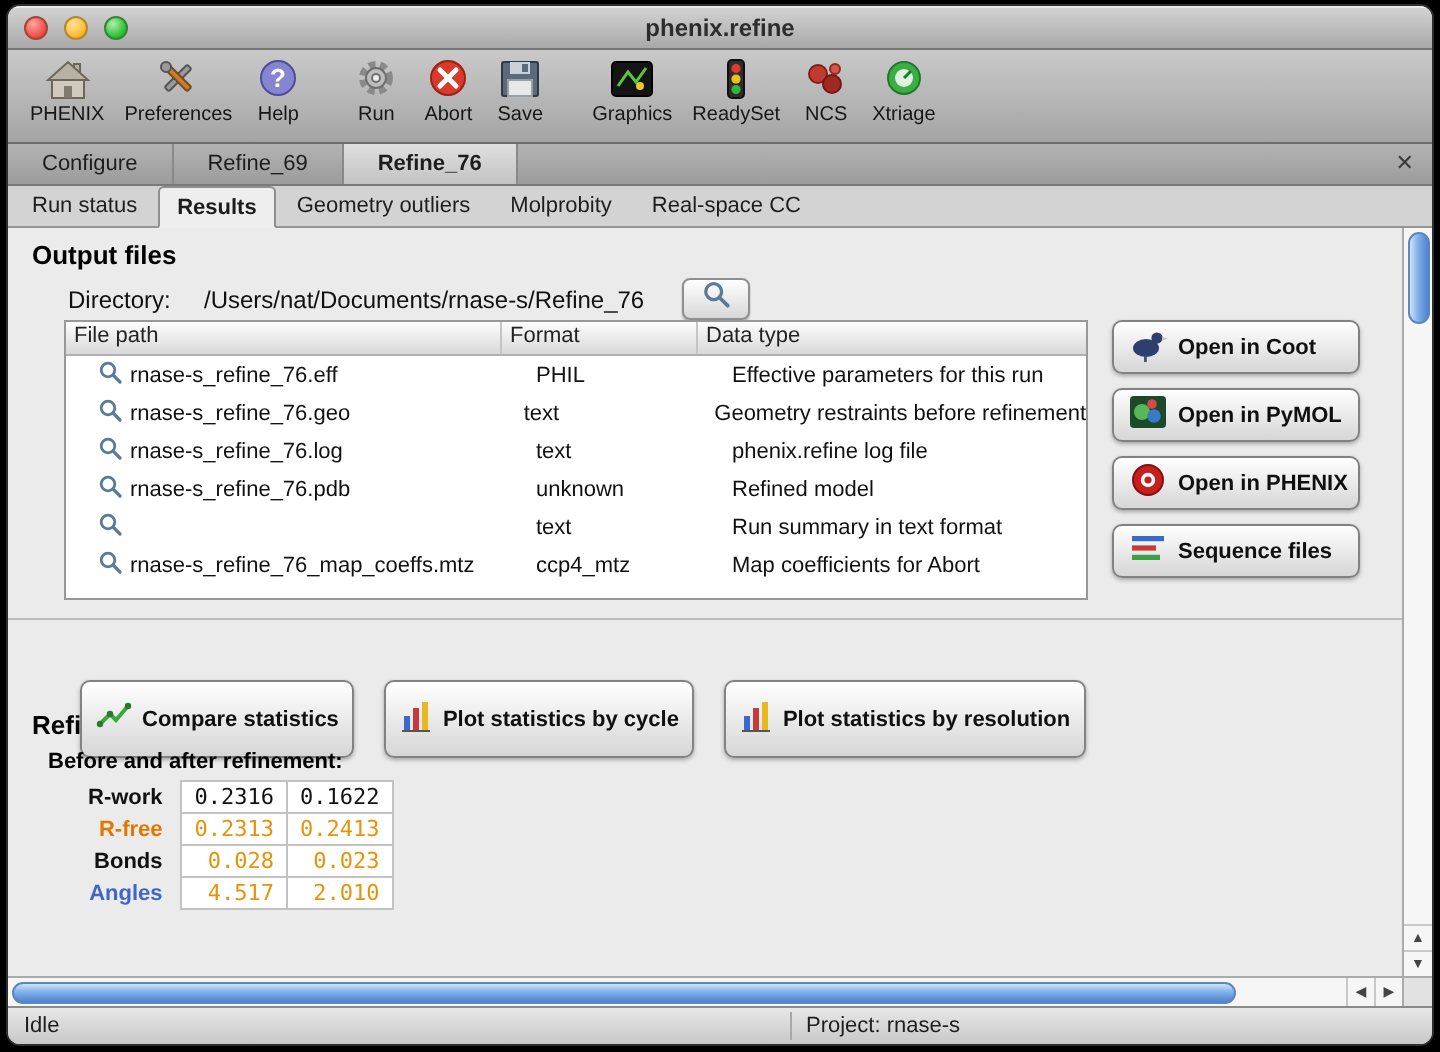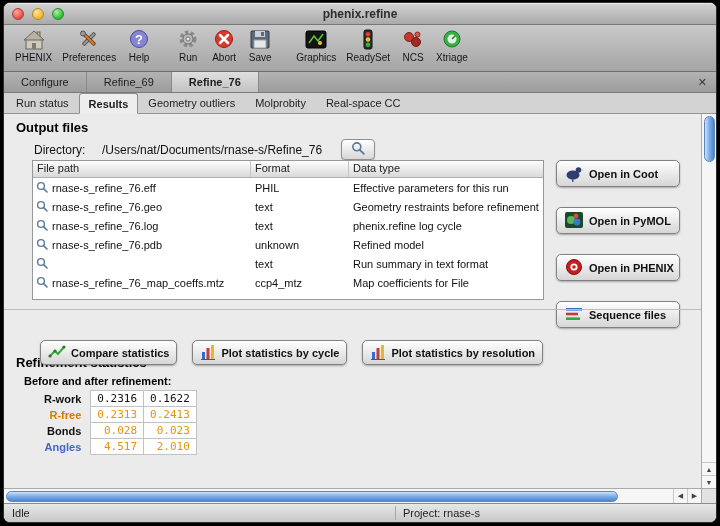--- a/index.html
+++ b/index.html
@@ -61,37 +61,37 @@
                background:linear-gradient(#ffffff,#d7d7d7);
                display:flex; align-items:center; justify-content:center;
                box-shadow:0 1px 1px rgba(0,0,0,.25); }
 
   .filestable { position:absolute; left:28px; top:46px; width:512px; height:140px;
                 border:1px solid #989898; background:#fff; overflow:hidden; }
   .fheader { display:flex; height:17px; background:linear-gradient(#fdfdfd,#d9d9d9);
              border-bottom:1px solid #b0b0b0; font-size:11px; color:#222; }
   .fh { padding:1px 4px; border-right:1px solid #c5c5c5; }
   .fh.c1 { width:218px; } .fh.c2 { width:98px; } .fh.c3 { flex:1; border-right:none; }
-  .frow { display:flex; height:19px; align-items:center; font-size:11px; color:#111; }
+  .frow { display:flex; height:19px; align-items:center; font-size:11px; color:#111;padding-left:13px; }
   .fc1 { width:218px; display:flex; align-items:center; gap:4px; padding-left:3px; overflow:hidden; white-space:nowrap; }
   .fc2 { width:98px; padding-left:4px; }
   .fc3 { flex:1; padding-left:4px; white-space:nowrap; }
 
   .openbtns { position:absolute; left:552px; top:46px; width:124px;
-              display:flex; flex-direction:column; gap:20px; }
+              display:flex; flex-direction:column; gap:7px; }
   .btn { display:flex; align-items:center; gap:5px; height:27px; padding:0 7px;
          border:1px solid #828282; border-radius:5px;
          background:linear-gradient(#ffffff,#d6d6d6);
          box-shadow:0 1px 2px rgba(0,0,0,.3);
          font-size:11px; font-weight:bold; color:#101010; white-space:nowrap; }
 
   .divider { position:absolute; left:0; right:15px; top:195px; border-top:1px solid #bcbcbc; }
   #heading-refine { top:201px;margin-top:40px; }
   .statbtns { position:absolute; left:36px; top:226px; display:flex; gap:15px; }
-  .statbtn { height:25px; }
+  .statbtn { height:39px; }
   .subhead { position:absolute; left:20px; top:261px; font-size:11px; font-weight:bold; color:#000;text-align:center; }
 
   .statstable { position:absolute; left:38px; top:276px; border-collapse:collapse; font-size:11px; }
   .statstable th { font-weight:normal; color:#222; padding:1px 6px; text-align:center; }
   .statstable td.lbl { font-weight:bold; text-align:right; padding:1px 9px 1px 2px; color:#111; }
   .statstable td.val { background:#fff; border:1px solid #c2c2c2; text-align:right;
                        padding:1px 6px; min-width:50px;
                        font-family:"DejaVu Sans Mono", monospace; color:#111; }
   .lbl-orange { color:#e07800 !important; }
   .lbl-blue { color:#4166c8 !important; }
@@ -304,21 +304,21 @@
       </div>
       <div class="frow">
         <div class="fc1">
             <span><svg width="12" height="12" viewBox="0 0 12 12">
                 <circle cx="5" cy="5" r="3.4" fill="none" stroke="#5a7a9a" stroke-width="1.4"></circle>
                 <line x1="7.6" y1="7.6" x2="11" y2="11" stroke="#5a7a9a" stroke-width="1.6" stroke-linecap="round"></line>
               </svg></span>
             <span>rnase-s_refine_76.log</span>
           </div>
         <div class="fc2">text</div>
-        <div class="fc3">phenix.refine log cycle</div>
+        <div class="fc3">phenix.refine log file</div>
       </div>
       <div class="frow">
         <div class="fc1">
             <span><svg width="12" height="12" viewBox="0 0 12 12">
                 <circle cx="5" cy="5" r="3.4" fill="none" stroke="#5a7a9a" stroke-width="1.4"></circle>
                 <line x1="7.6" y1="7.6" x2="11" y2="11" stroke="#5a7a9a" stroke-width="1.6" stroke-linecap="round"></line>
               </svg></span>
             <span>rnase-s_refine_76.pdb</span>
           </div>
         <div class="fc2">unknown</div>
@@ -336,21 +336,21 @@
       </div>
       <div class="frow">
         <div class="fc1">
             <span><svg width="12" height="12" viewBox="0 0 12 12">
                 <circle cx="5" cy="5" r="3.4" fill="none" stroke="#5a7a9a" stroke-width="1.4"></circle>
                 <line x1="7.6" y1="7.6" x2="11" y2="11" stroke="#5a7a9a" stroke-width="1.6" stroke-linecap="round"></line>
               </svg></span>
             <span>rnase-s_refine_76_map_coeffs.mtz</span>
           </div>
         <div class="fc2">ccp4_mtz</div>
-        <div class="fc3">Map coefficients for File</div>
+        <div class="fc3">Map coefficients for Abort</div>
       </div>
     </div>
 
     <div class="openbtns">
       <div class="btn">
         <span><svg width="20" height="18" viewBox="0 0 20 18">
               <ellipse cx="9" cy="11" rx="6.5" ry="4.5" fill="#2e3e6e"></ellipse>
               <circle cx="14.5" cy="6" r="2.8" fill="#2e3e6e"></circle>
               <path d="M17 5.2 L20 6.3 L17 7.4 Z" fill="#c8c8c8"></path>
               <rect x="8" y="15" width="1.4" height="3" fill="#44526e"></rect>

